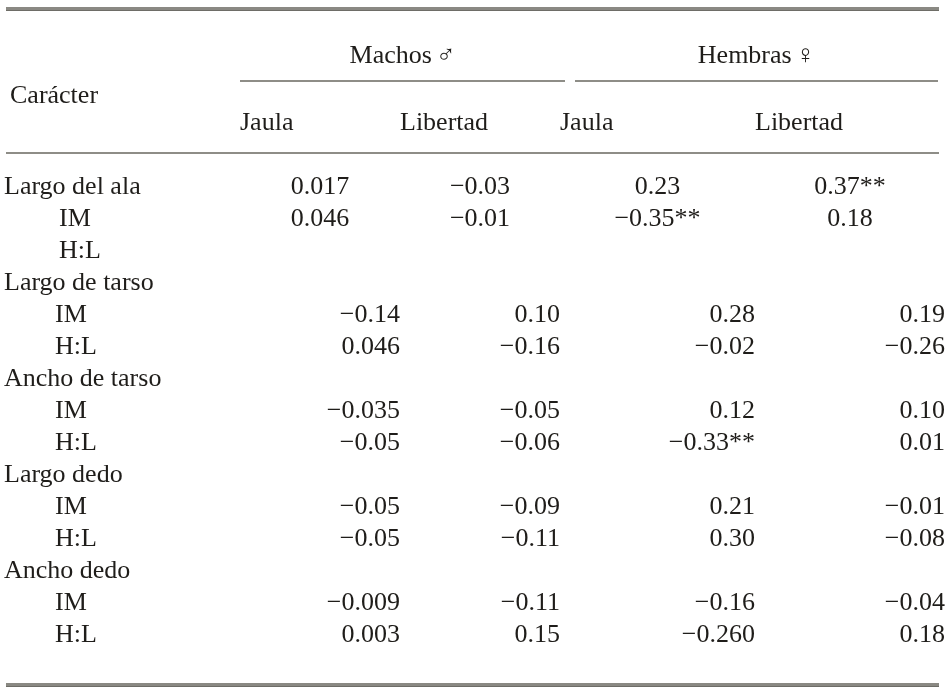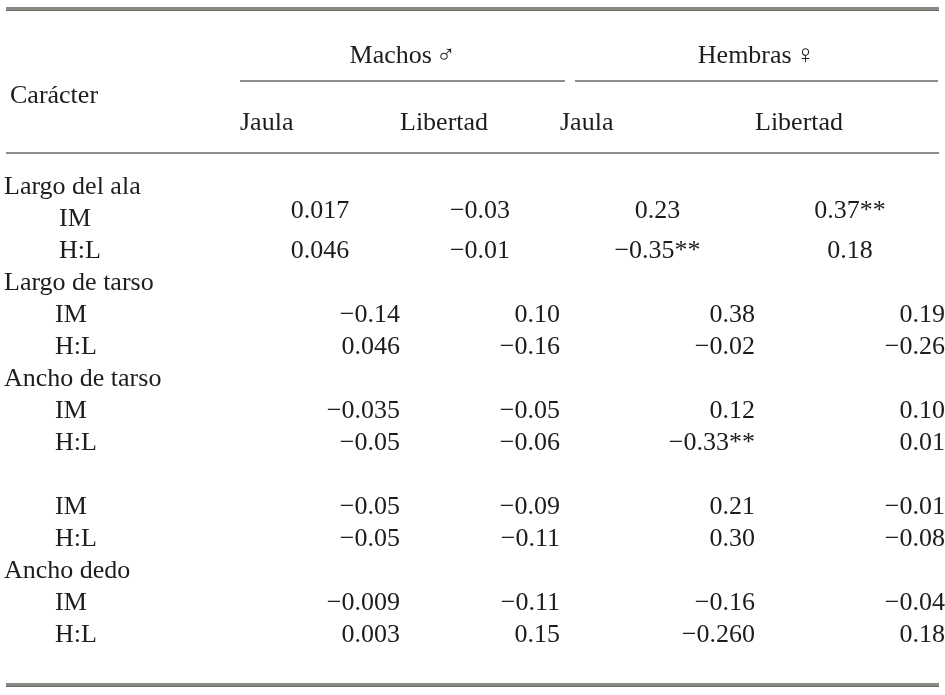--- a/index.html
+++ b/index.html
@@ -39,21 +39,21 @@
   .tbody{position:absolute;top:156px;left:0;width:945px;padding-top:14px;}
   .row{display:grid;grid-template-columns:240px 160px 160px 195px 190px;height:32px;line-height:32px;}
   .cell{overflow:visible;}
   .lbl{text-align:left;padding-left:4px;}
   .sub{padding-left:55px;}
   .num{text-align:right;}
   
   .grid96{display:grid;grid-template-columns:240px 160px 160px 195px 190px;height:96px;}
   .stack{display:flex;flex-direction:column;}
   .stack > div{height:32px;line-height:32px;}
-  .stack2{display:flex;flex-direction:column;justify-content:flex-end;text-align:center;gap:8px;}
+  .stack2{display:flex;flex-direction:column;justify-content:flex-start;text-align:center;}
   .stack2 > div{height:32px;line-height:32px;}
 </style>
 </head>
 <body>
 
 <div class="sheet">
 
   <div class="rule thick top"></div>
 
   <div class="thead">
@@ -104,21 +104,21 @@
           <div class="cell lbl">Largo de tarso</div>
           <div class="cell"></div>
           <div class="cell"></div>
           <div class="cell"></div>
           <div class="cell"></div>
         </div>
       <div class="row">
         <div class="cell lbl sub">IM</div>
         <div class="cell num">−0.14</div>
         <div class="cell num">0.10</div>
-        <div class="cell num">0.38</div>
+        <div class="cell num">0.28</div>
         <div class="cell num">0.19</div>
       </div>
       <div class="row">
         <div class="cell lbl sub">H:L</div>
         <div class="cell num">0.046</div>
         <div class="cell num">−0.16</div>
         <div class="cell num">−0.02</div>
         <div class="cell num">−0.26</div>
       </div>
     </div>
@@ -142,20 +142,21 @@
         <div class="cell lbl sub">H:L</div>
         <div class="cell num">−0.05</div>
         <div class="cell num">−0.06</div>
         <div class="cell num">−0.33**</div>
         <div class="cell num">0.01</div>
       </div>
     </div>
 
     <div class="group">
       <div class="row">
+          <div class="cell lbl">Largo dedo</div>
           <div class="cell"></div>
           <div class="cell"></div>
           <div class="cell"></div>
           <div class="cell"></div>
         </div>
       <div class="row">
         <div class="cell lbl sub">IM</div>
         <div class="cell num">−0.05</div>
         <div class="cell num">−0.09</div>
         <div class="cell num">0.21</div>

